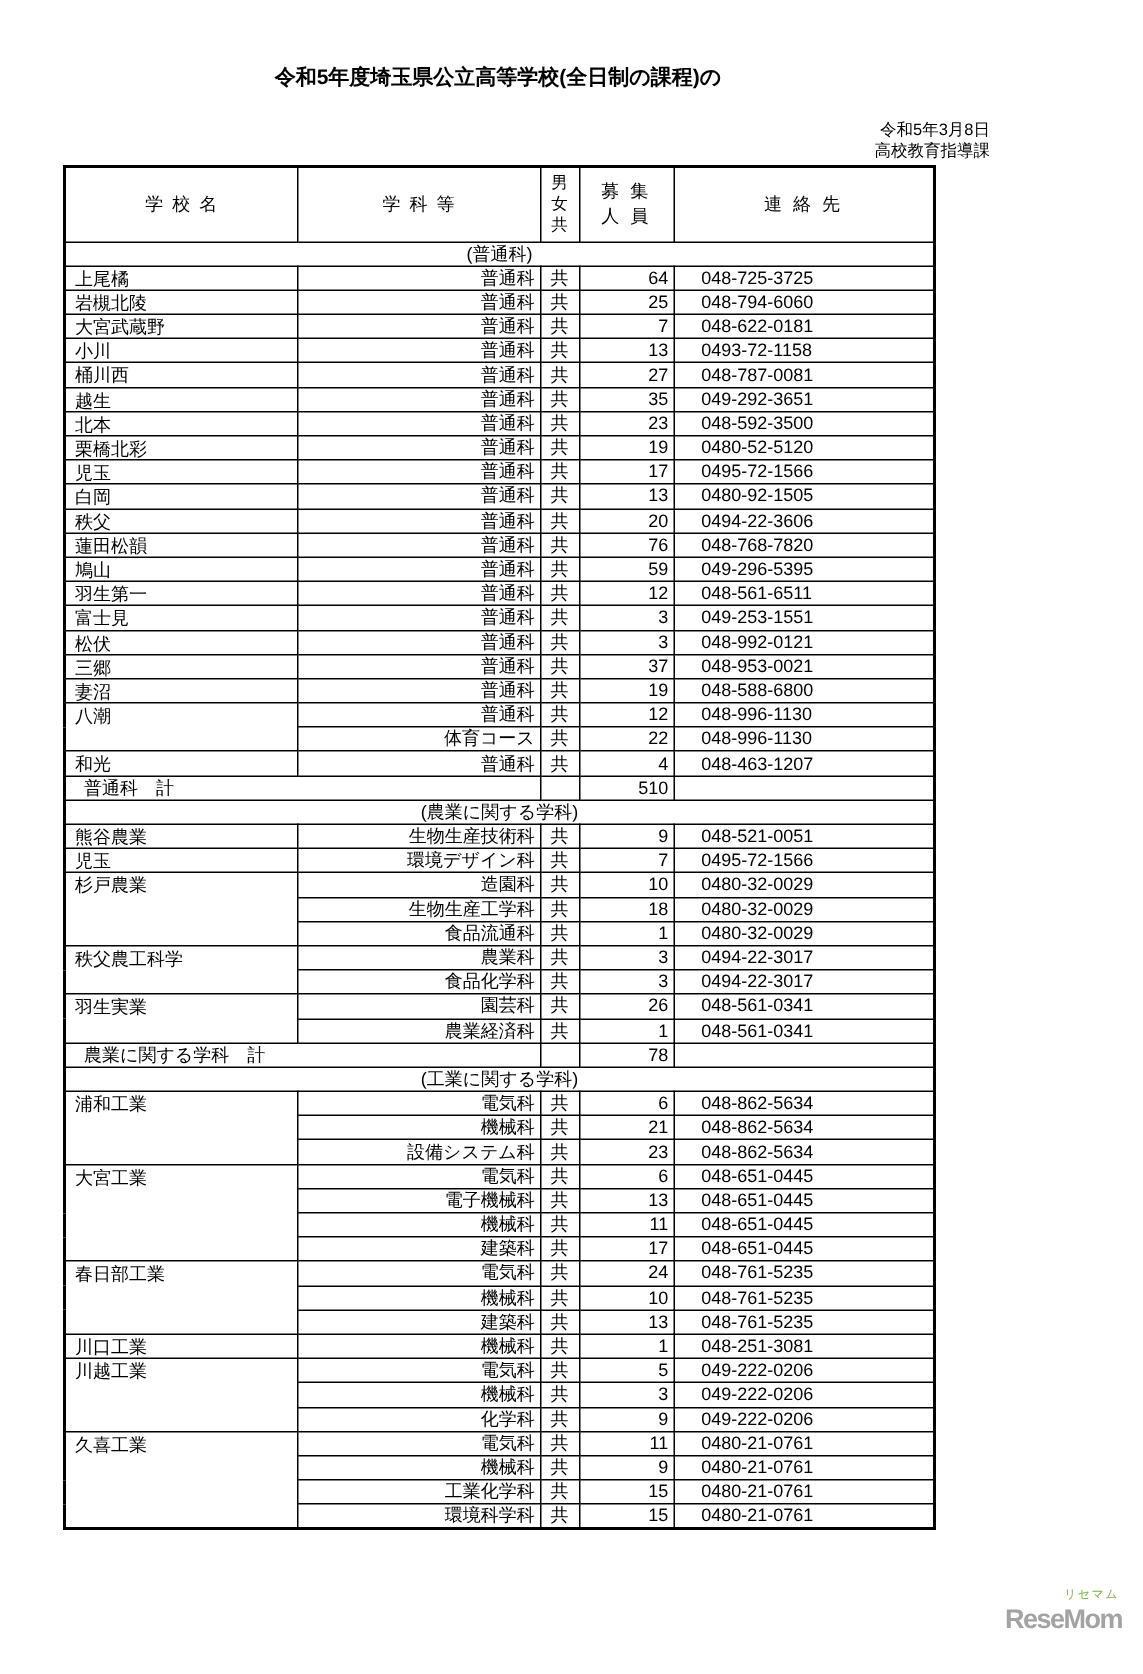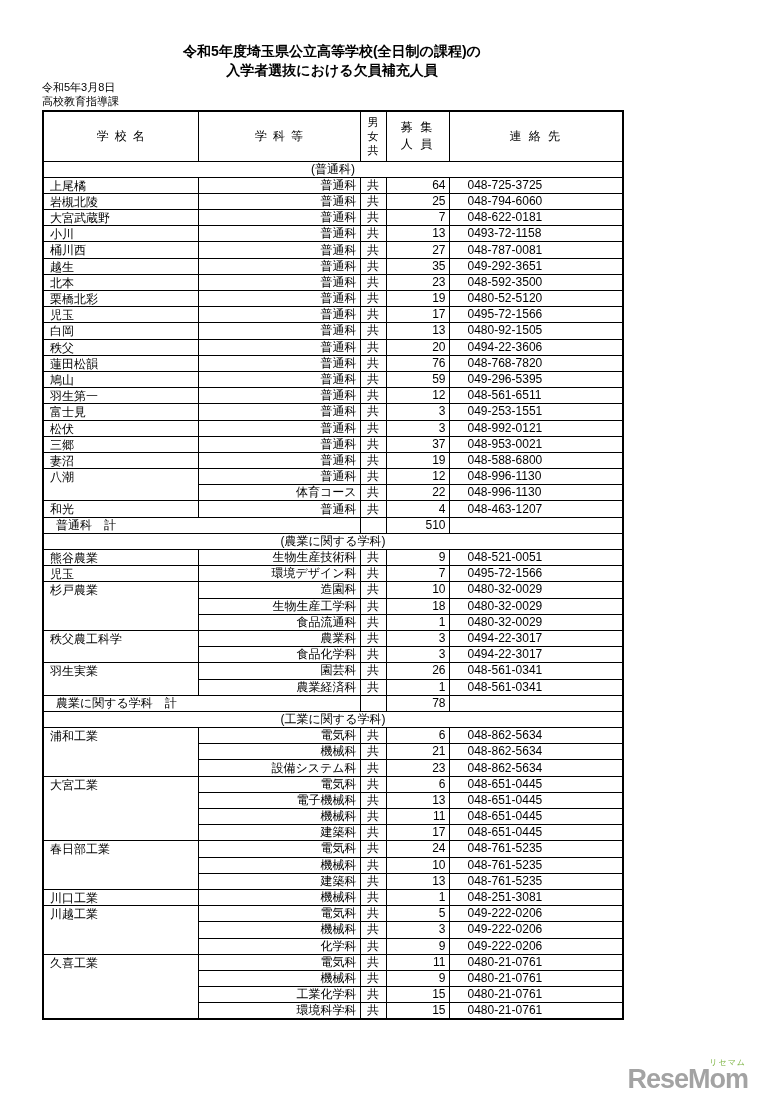--- a/index.html
+++ b/index.html
@@ -9,21 +9,21 @@
     position:relative; overflow:hidden;
     font-family:"Liberation Sans", sans-serif;
     color:#000;
   }
   .title {
     position:absolute; left:42px; top:42px; width:580px;
     text-align:center; font-size:14px; font-weight:600; line-height:19px;
   }
   .meta {
     position:absolute; left:42px; top:80px; width:618px;
-    font-size:11px; line-height:14px;
+    text-align:right; font-size:11px; line-height:14px;
   }
   table.vtable {
     position:absolute; left:42px; top:110px; width:580px;
     border-collapse:collapse; table-layout:fixed;
     border:2px solid #000;
   }
   .vtable th, .vtable td {
     border:1px solid #000;
     font-size:12px; line-height:13px;
     padding:1px 3px;
@@ -43,35 +43,34 @@
   td.dept   { text-align:right; padding-left:6px; }
   td.gender { text-align:center; padding:1px 0; }
   td.num    { text-align:right; padding-right:3px; }
   td.tel    { text-align:left; padding-left:18px; }
   tr.section-row td { text-align:center; }
   td.total-label { text-align:left; padding-left:12px; }
   .logo {
     position:absolute; right:14px; top:1064px;
     color:#a3a3a3; font-weight:bold; line-height:30px;
   }
-  .logo-text { font-size:27px; letter-spacing:-1px; }
+  .logo-text { font-size:18px; letter-spacing:-1px; }
   .logo-ruby {
     position:absolute; top:-5px; right:2px;
     font-size:8px; line-height:8px; font-weight:normal;
     color:#7cb342; letter-spacing:1px;
   }
 </style>
 </head>
 <body>
 
 <div class="page">
 
   <div class="title">
     <div>令和5年度埼玉県公立高等学校(全日制の課程)の</div>
-    <div>入学者選抜における欠員補充人員</div>
   </div>
 
   <div class="meta">
     <div>令和5年3月8日</div>
     <div>高校教育指導課</div>
   </div>
 
   <table class="vtable">
     <colgroup>
       <col style="width:155px">

